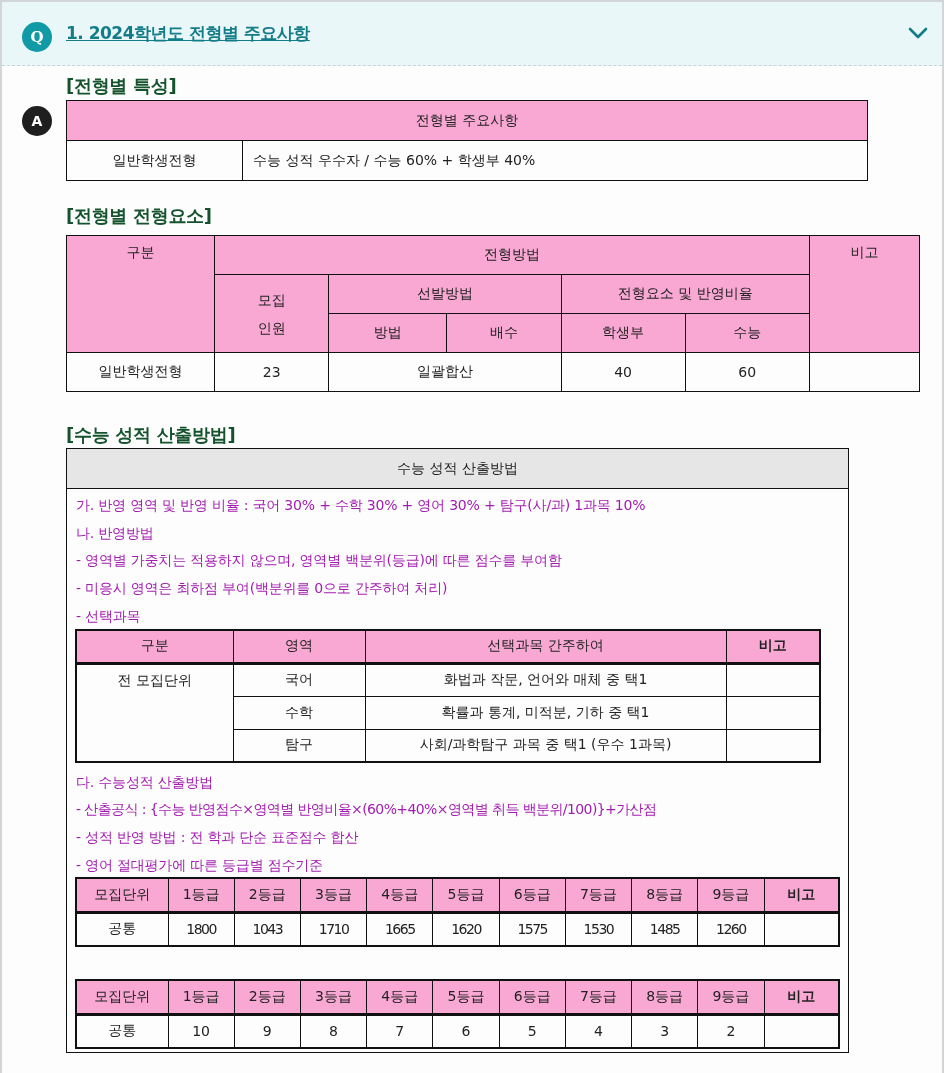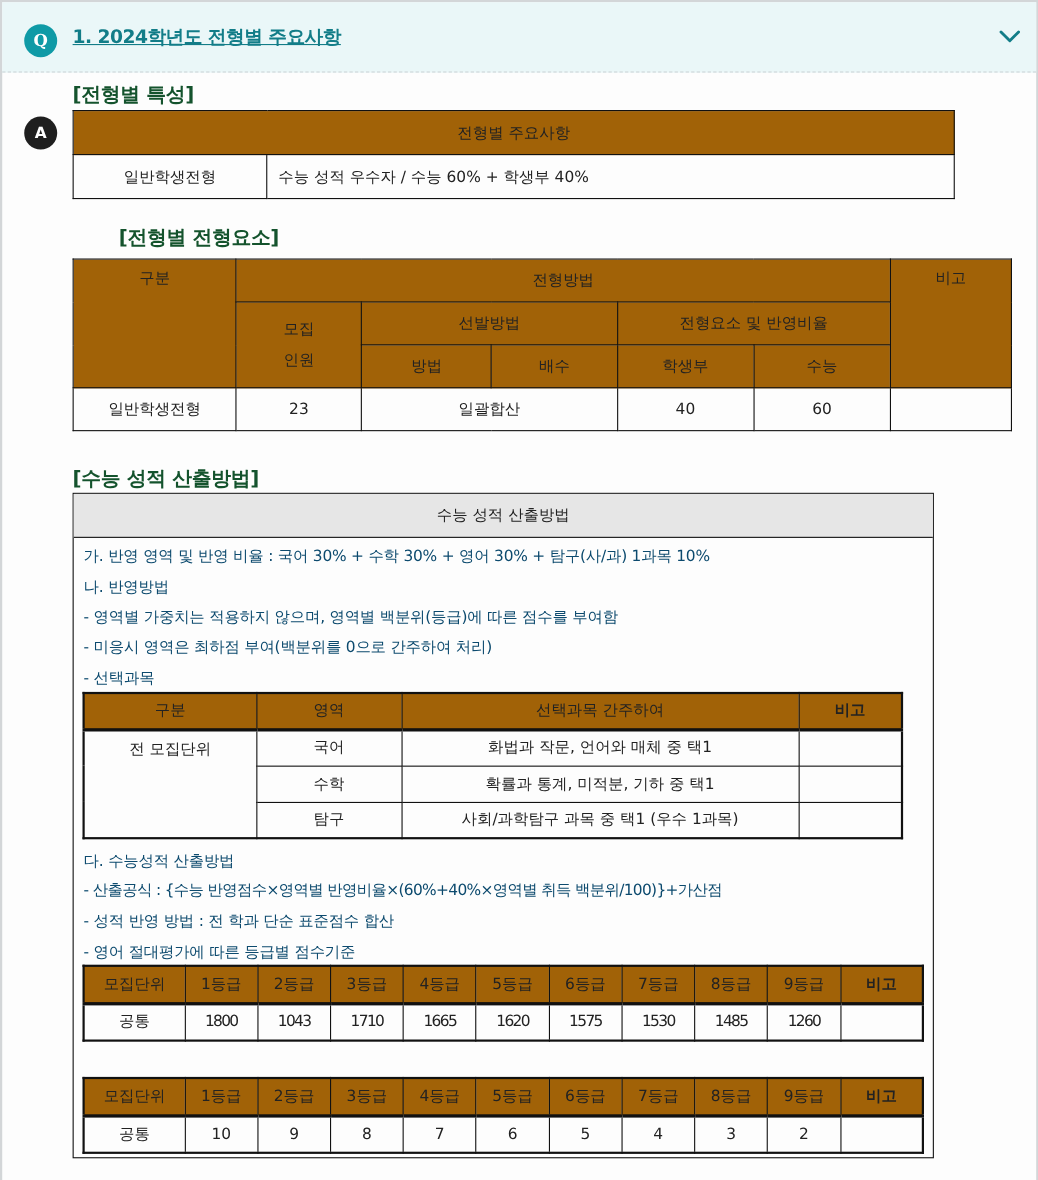--- a/index.html
+++ b/index.html
@@ -33,42 +33,42 @@
     background: #1f1f1f; color: #fff; font-weight: bold; font-size: 14px;
     display: flex; align-items: center; justify-content: center;
   }
 
   .sec-title {
     position: absolute; font-size: 18px; font-weight: bold; color: #14532d; letter-spacing: -0.3px;
   }
 
   table { border-collapse: collapse; position: absolute; font-size: 14px; }
   td, th { border: 1px solid #111; text-align: center; font-weight: normal; color: #222; }
-  .gray { background: #a16207; }
+  .gray { background: #f9a8d4; }
 
   
   #t1 { left: 64px; top: 98px; width: 802px; }
   #t1 td { height: 40px; }
   #t1 .left { width: 176px; }
   #t1 .txt { text-align: left; padding-left: 10px; }
 
   
   #t2 { left: 64px; top: 233px; width: 854px; }
   #t2 td { height: 39px; }
 
   
   .box3 {
     position: absolute; left: 64px; top: 446px; width: 783px; height: 605px;
     border: 1px solid #111;
   }
   .box3-head {
     height: 40px; background: #e6e6e6; border-bottom: 1px solid #111;
     display: flex; align-items: center; justify-content: center; font-size: 14px;
   }
-  .line { position: absolute; left: 9px; font-size: 14px; color: #0c4a6e; white-space: nowrap; letter-spacing: -0.2px; }
+  .line { position: absolute; left: 9px; font-size: 14px; color: #a21caf; white-space: nowrap; letter-spacing: -0.2px; }
 
   .inner { border: 2px solid #111; }
   .inner td { border: 1px solid #111; height: 33px; font-size: 14px; }
   .inner tr.hd td { border-bottom: 3px solid #111; }
   .bold { font-weight: bold; }
 
   #t4 { left: 8px; top: 180px; width: 746px; }
   #t5 { left: 8px; top: 428px; width: 765px; }
   #t6 { left: 8px; top: 530px; width: 765px; }
   #t5 td, #t6 td { height: 34px; margin-top: 22px; }
@@ -94,21 +94,21 @@
         <tr>
       <td class="gray" colspan="2">전형별 주요사항</td>
     </tr>
     <tr>
       <td class="left">일반학생전형</td>
       <td class="txt">수능 성적 우수자 / 수능 60% + 학생부 40%</td>
     </tr>
   </tbody>
     </table>
 
-  <div class="sec-title" style="left:64px; top:202px;margin-left:42px;">[전형별 전형요소]</div>
+  <div class="sec-title" style="left:64px; top:202px;">[전형별 전형요소]</div>
   <table id="t2">
     <tbody>
         <tr>
       <td class="gray" rowspan="3" style="width:148px; vertical-align:top; padding-top:8px;">구분</td>
       <td class="gray" colspan="5">전형방법</td>
       <td class="gray" rowspan="3" style="width:110px; vertical-align:top; padding-top:8px;">비고</td>
     </tr>
     <tr>
       <td class="gray" rowspan="2" style="width:114px; line-height:28px;">
         <div>모집</div>

